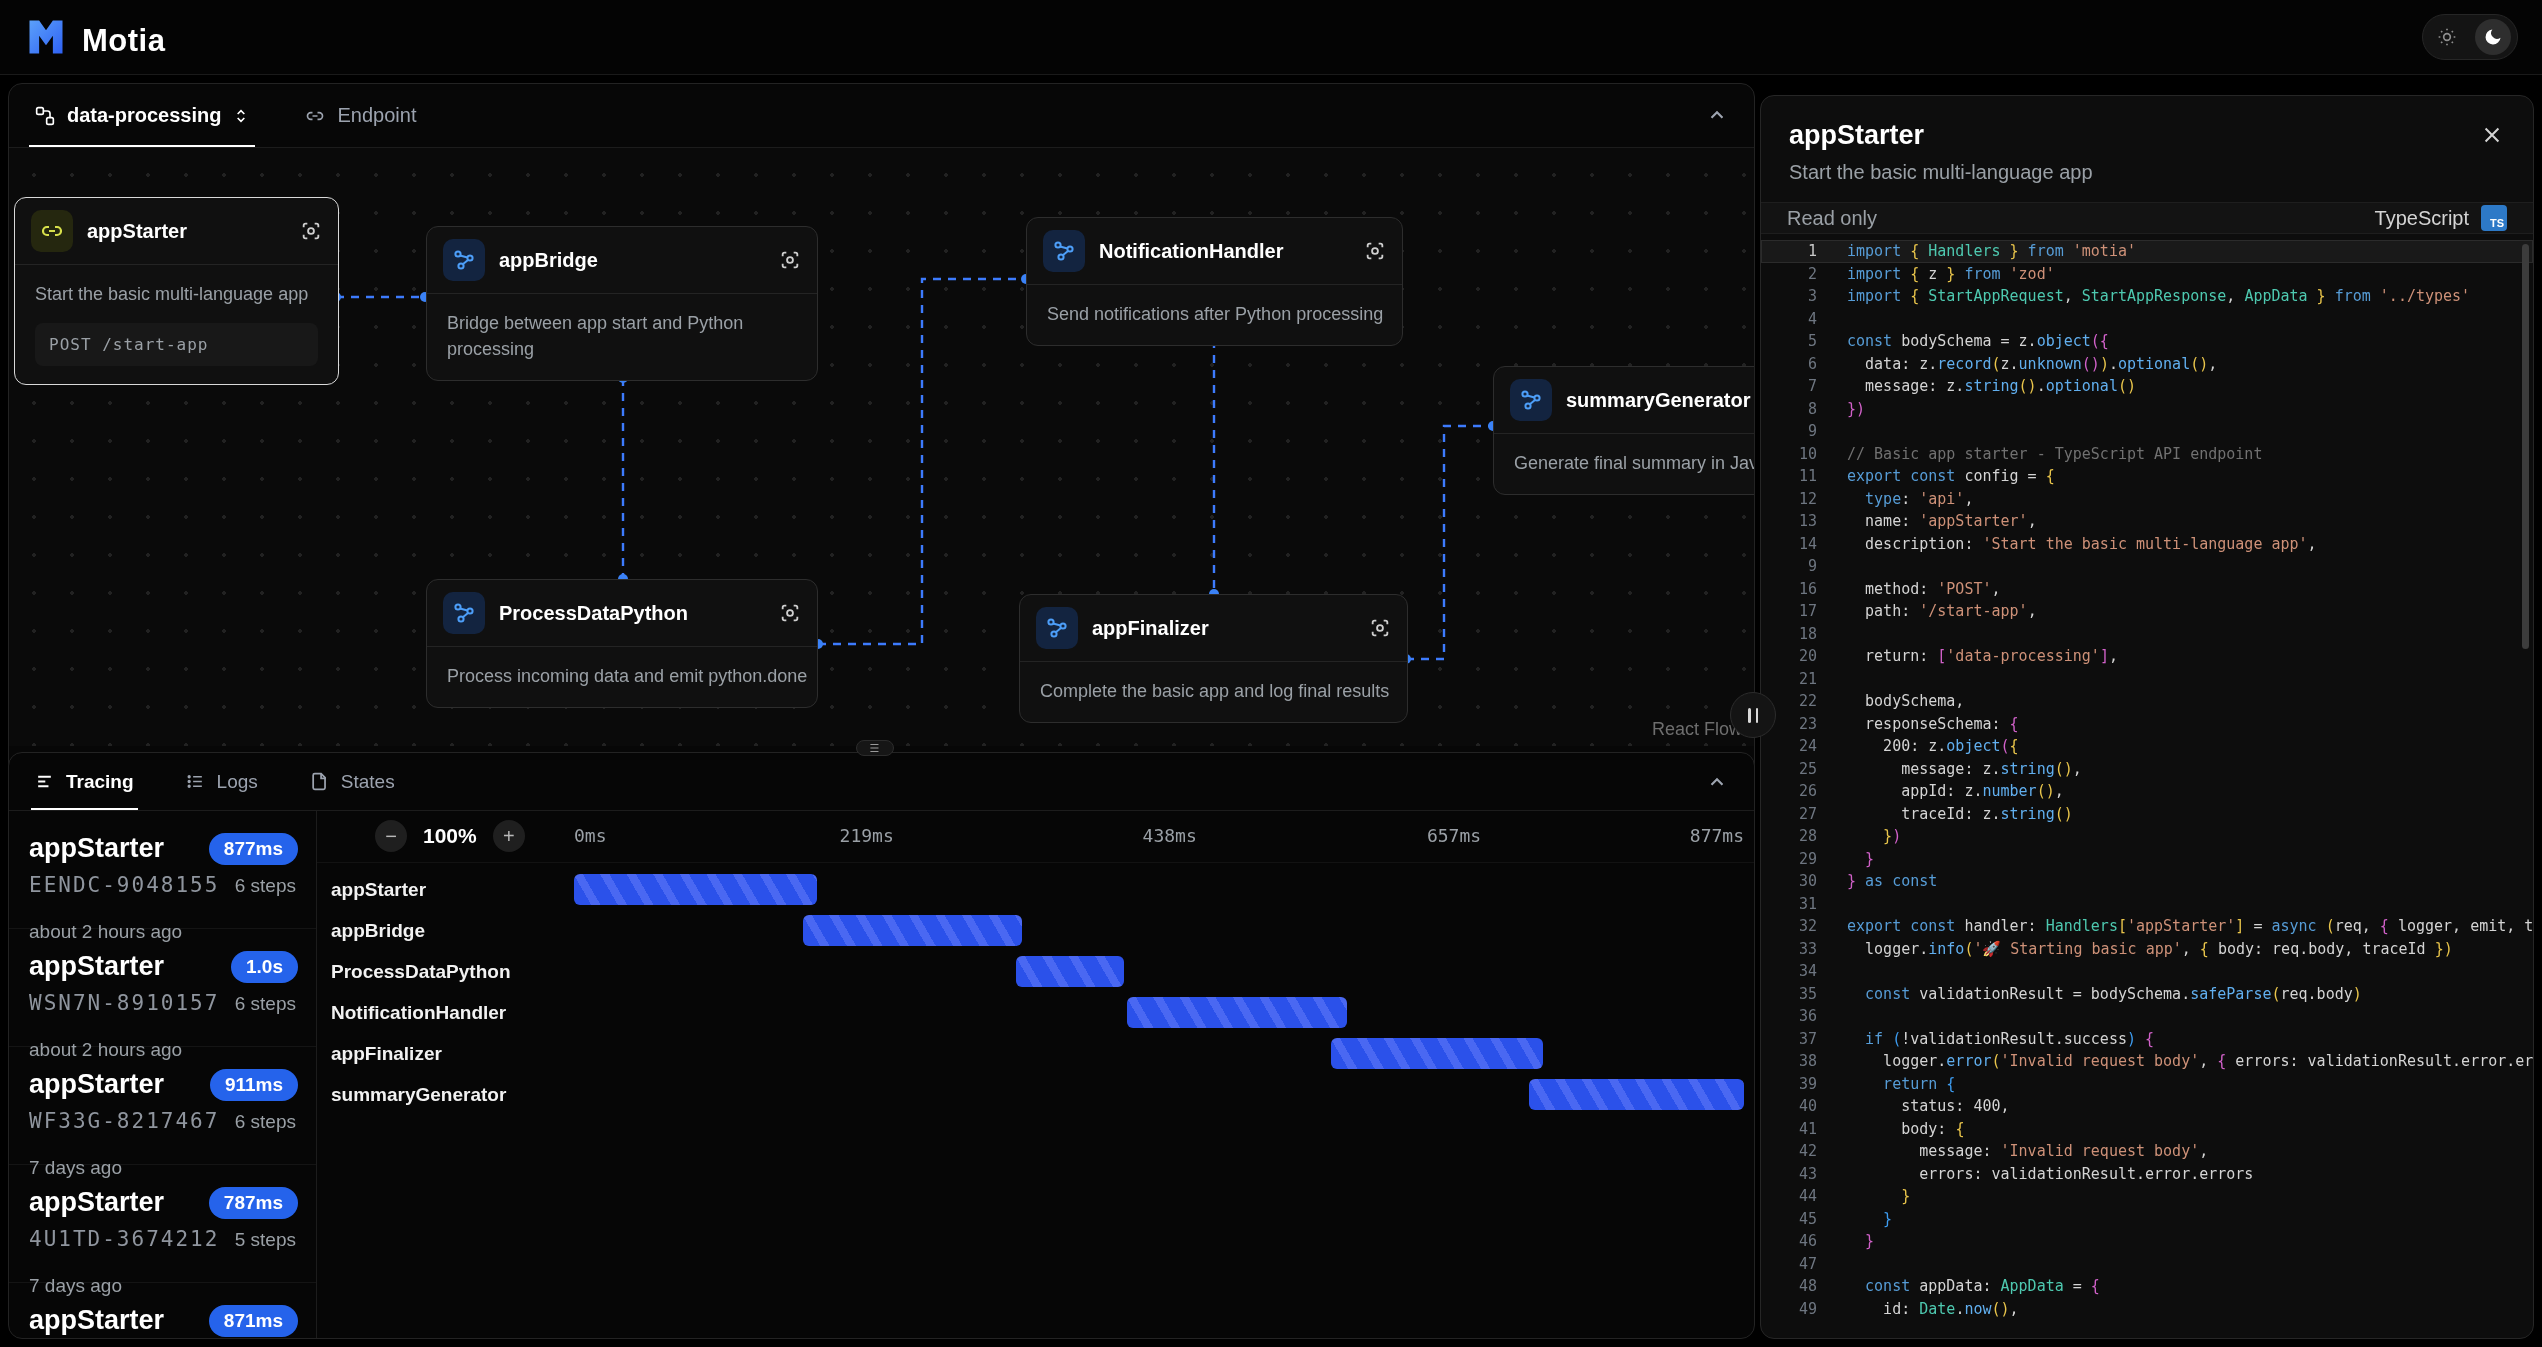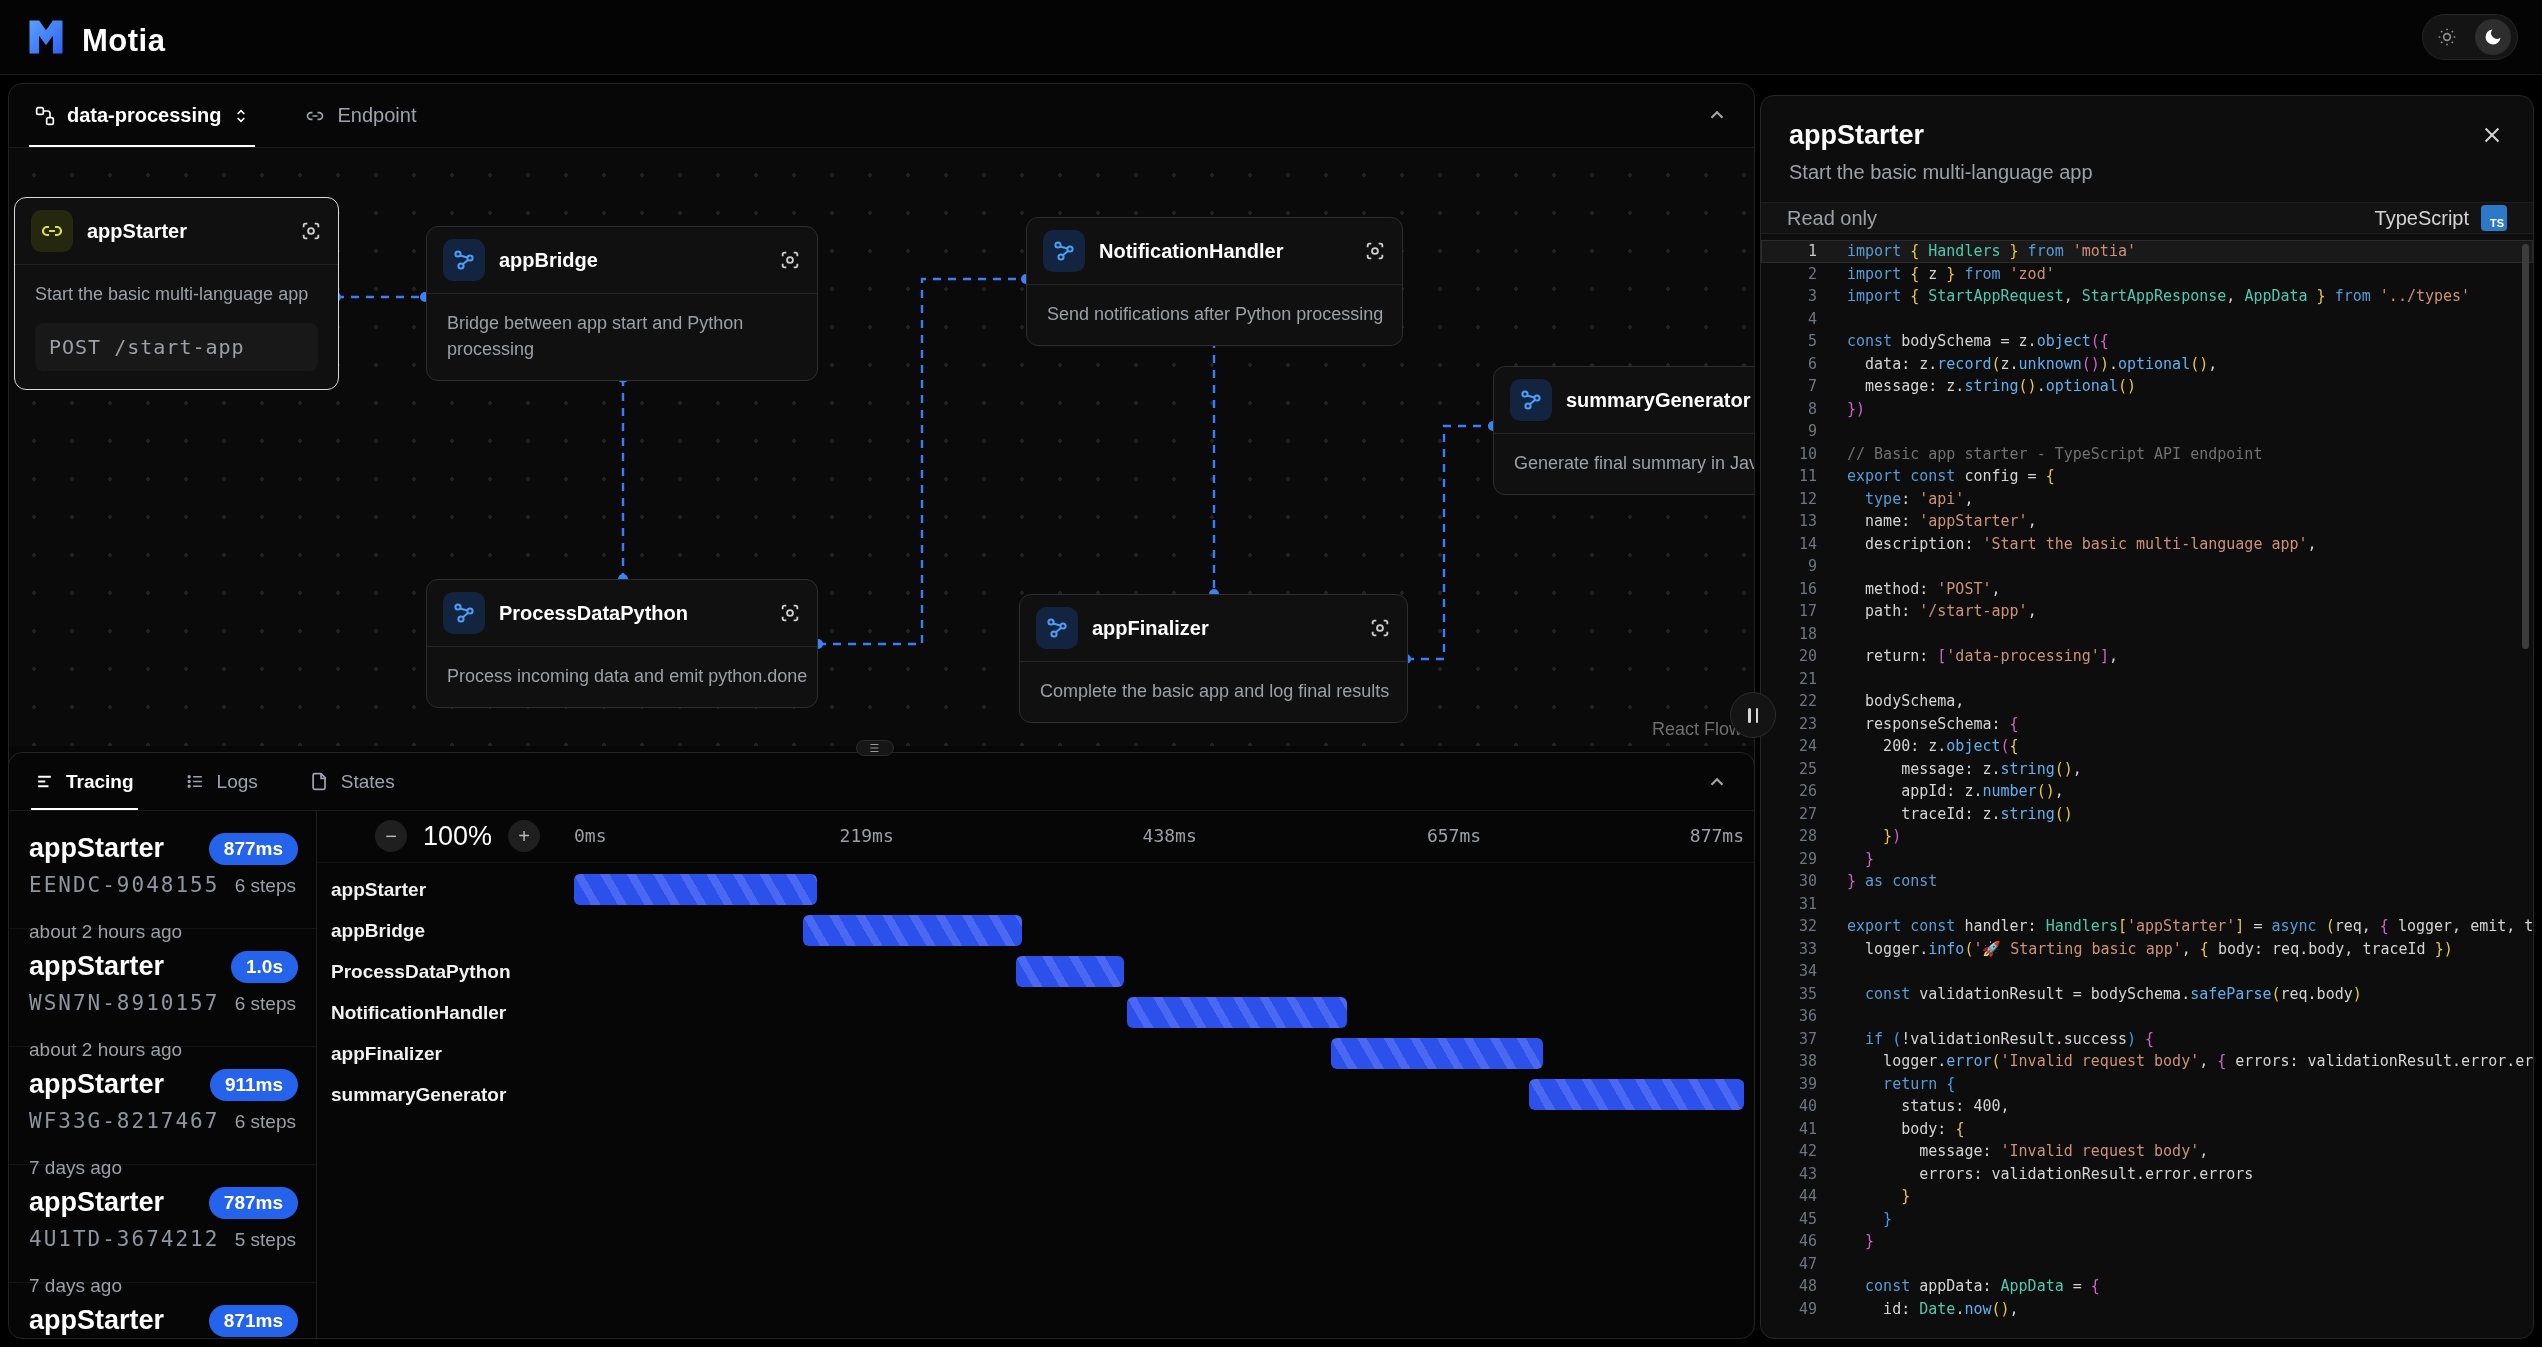--- a/index.html
+++ b/index.html
@@ -29,21 +29,21 @@
   .node.sel { border-color:#d9d9d9; }
   .nh { display:flex; align-items:center; gap:14px; padding:12px 16px; }
   .nicon { width:42px; height:42px; border-radius:10px; display:flex; align-items:center; justify-content:center; flex:0 0 42px; }
   .nicon.link { background:#25270f; color:#d8e04b; }
   .nicon.flow { background:#132440; color:#4d9ef8; }
   .ntitle { font-size:20px; font-weight:bold; color:#fff; white-space:nowrap; }
   .nfocus { margin-left:auto; color:#cfcfcf; display:flex; }
   .nb { border-top:1px solid #242424; padding:16px 20px 18px; }
   .ndesc { font-size:18px; color:#9aa0a6; line-height:1.45; }
   .nowrap .ndesc { white-space:nowrap; }
-  .npost { margin-top:16px; background:#181818; border-radius:8px; padding:12px 14px; font-family:"DejaVu Sans Mono",monospace; font-size:20px; color:#9aa0a6; letter-spacing:1px; }
+  .npost { margin-top:16px; background:#181818; border-radius:8px; padding:12px 14px; font-family:"DejaVu Sans Mono",monospace; font-size:16px; color:#9aa0a6; letter-spacing:1px; }
   .rf-label { position:absolute; right:12px; bottom:6px; font-size:18px; color:#6e6e6e; z-index:3; }
 
   
   .h-handle { position:absolute; left:856px; top:740px; width:38px; height:16px; border-radius:8px; background:#161616; border:1px solid #2c2c2c; z-index:40; display:flex; align-items:center; justify-content:center; color:#9a9a9a; font-size:11px; letter-spacing:1px; }
   .v-handle { position:absolute; left:1730px; top:692px; width:46px; height:46px; border-radius:50%; background:#141414; border:1px solid #2c2c2c; z-index:40; display:flex; align-items:center; justify-content:center; gap:5px; }
   .v-handle i { display:block; width:2.5px; height:15px; background:#d9d9d9; border-radius:2px; }
 
   
   .bottom-panel { position:absolute; left:8px; top:752px; width:1747px; height:587px; background:#060606; border:1px solid #232323; border-radius:14px; overflow:hidden; }
   .bp-tabs { height:58px; border-bottom:1px solid #1c1c1c; display:flex; align-items:center; padding:0 26px; gap:52px; position:relative; }
@@ -59,21 +59,21 @@
   .t-badge { position:absolute; right:18px; top:22px; background:#2563eb; color:#fff; font-size:19px; font-weight:bold; border-radius:999px; padding:5px 15px; }
   .t-row2 { margin-top:9px; display:flex; align-items:baseline; }
   .t-id { font-family:"DejaVu Sans Mono",monospace; font-size:21px; letter-spacing:2px; color:#8f959e; }
   .t-steps { margin-left:auto; font-size:19px; color:#9aa0a6; }
   .t-time { margin-top:24px; font-size:19px; color:#9aa0a6; }
 
   .timeline { flex:1; position:relative; }
   .tl-header { height:52px; position:relative; border-bottom:1px solid #121212; }
   .zoom-ctrl { position:absolute; left:58px; top:9px; display:flex; align-items:center; gap:16px; }
   .z-btn { width:32px; height:32px; border-radius:50%; background:#1f1f1f; color:#b9b9b9; font-size:20px; display:flex; align-items:center; justify-content:center; }
-  .z-val { font-size:27px; font-weight:normal; color:#fff; }
+  .z-val { font-size:21px; font-weight:bold; color:#fff; }
   .tl-ticks { position:absolute; left:257px; right:10px; top:0; height:52px; }
   .tick { position:absolute; top:14px; font-family:"DejaVu Sans Mono",monospace; font-size:18px; color:#9aa0a6; white-space:nowrap; }
   .gantt { padding-top:6px; }
   .g-row { height:41px; display:flex; align-items:center; }
   .g-label { width:257px; padding-left:14px; font-size:19px; font-weight:bold; color:#f2f2f2; white-space:nowrap; }
   .g-track { flex:1; height:100%; position:relative; margin-right:2px; }
   .g-bar { position:absolute; top:5px; height:31px; border-radius:6px;
     background:repeating-linear-gradient(60deg,#2b51ea 0 15px,#4a68f2 15px 23px); }
 
   

